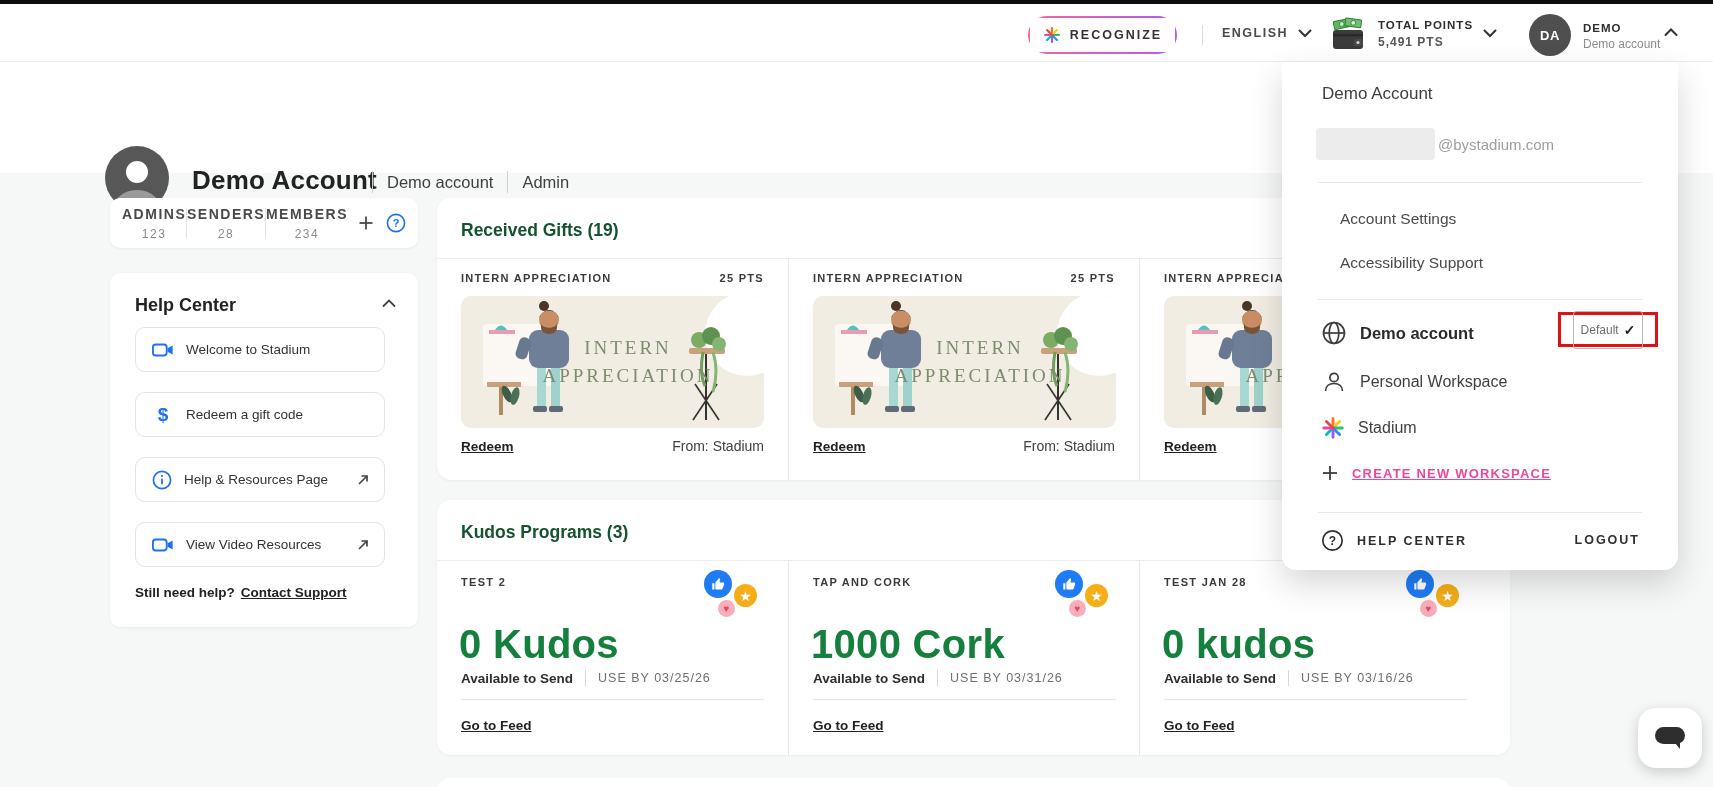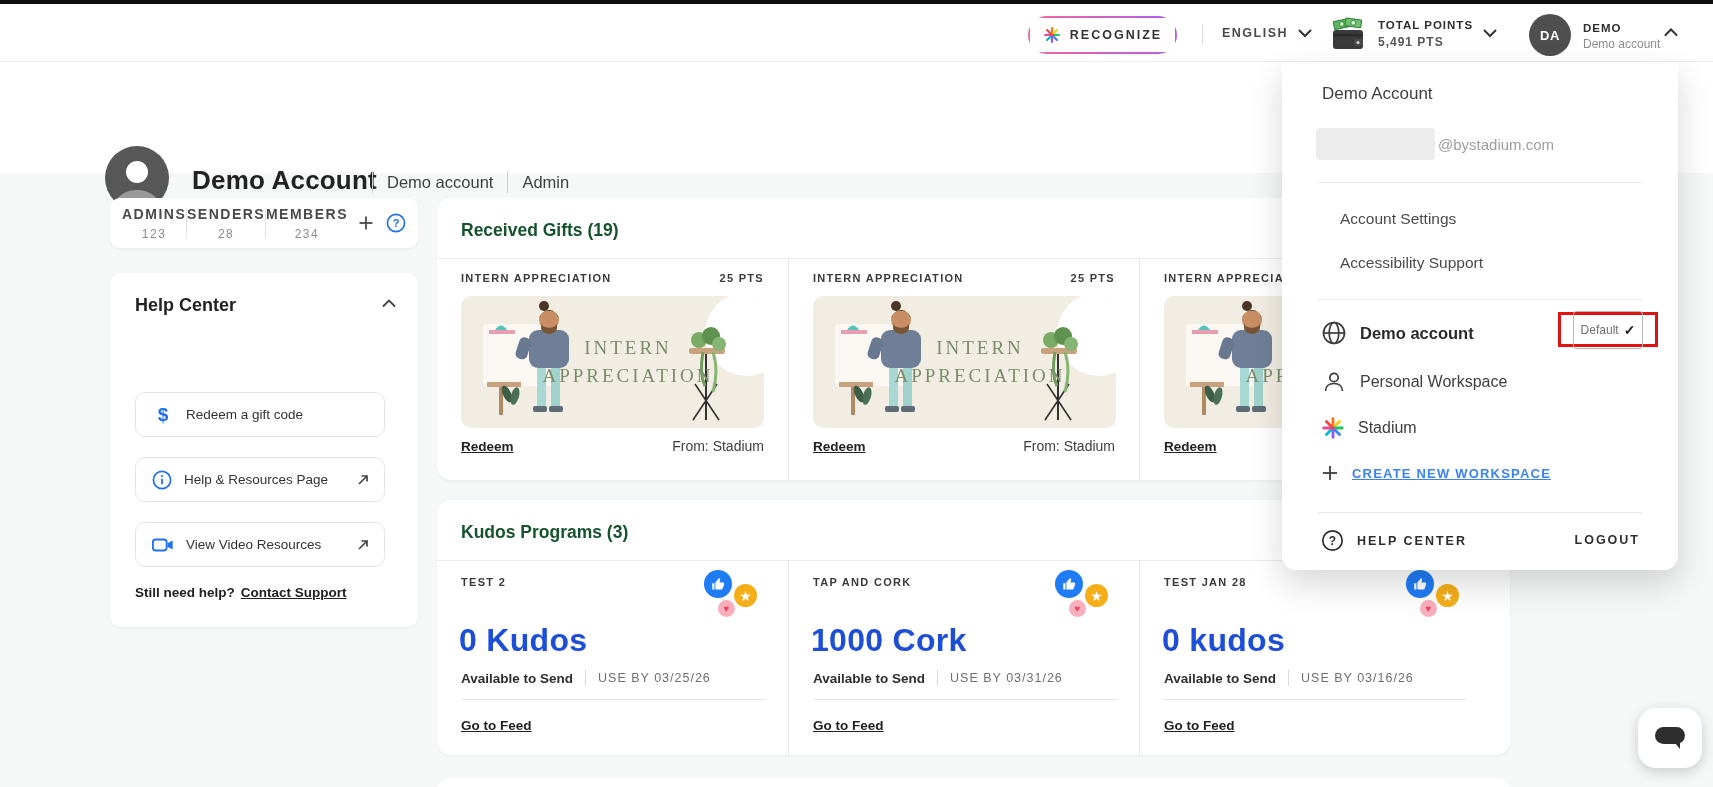--- a/index.html
+++ b/index.html
@@ -76,21 +76,21 @@
   .g-img { left:24px; top:38px; width:303px; height:132px; border-radius:10px; background:#f2ede3; overflow:hidden; }
   .g-img .caption { position:absolute; left:92px; top:0; width:150px; height:132px; display:flex; align-items:center;
     justify-content:center; text-align:center; font-family:"Liberation Serif", serif; font-size:19px; letter-spacing:3px;
     color:#7c8d6e; line-height:1.5; }
   .g-bottom { left:24px; right:24px; top:180px; display:flex; justify-content:space-between; align-items:center; }
   .g-redeem { font-size:13.5px; font-weight:bold; color:#222; text-decoration:underline; cursor:pointer; }
   .g-from { font-size:14px; color:#3f3f3f; }
 
   
   .k-title { left:24px; top:16px; font-size:11px; font-weight:bold; letter-spacing:1.3px; color:#3a3a3a; }
-  .k-amount { left:22px; top:62px; font-size:32px; font-weight:bold; color:#1d4ed8; letter-spacing:.3px; }
+  .k-amount { left:22px; top:62px; font-size:40px; font-weight:bold; color:#15803d; letter-spacing:.3px; }
   .k-avail { left:24px; top:110px; display:flex; align-items:center; gap:12px; }
   .k-avail .a1 { font-size:13.5px; font-weight:bold; color:#2e2e2e;text-align:center; }
   .k-avail .vsep { width:1px; height:16px; background:#d9d9d9; }
   .k-avail .a2 { font-size:12.5px; letter-spacing:1px; color:#6f6f6f; }
   .k-hr { left:24px; top:139px; width:303px; height:1px; background:#e6e6e6; }
   .k-link { left:24px; top:158px; font-size:13.5px; font-weight:bold; color:#222; text-decoration:underline; cursor:pointer; }
   .emoji-cluster { right:20px; top:10px; width:72px; height:52px; }
   .em { position:absolute; border-radius:50%; display:flex; align-items:center; justify-content:center; }
   .em-thumb { left:8px; top:0; width:28px; height:28px; background:#1f7cf5; }
   .em-star { left:38px; top:14px; width:23px; height:23px; background:#f5ae18; color:#fff; font-size:14px; }
@@ -106,21 +106,21 @@
   .m-hr { left:36px; width:324px; height:1px; background:#e8e8e8; }
   .m-link { left:58px; font-size:15.5px; color:#4a4a4a; cursor:pointer; }
   .m-row { left:39px; display:flex; align-items:center; gap:13px; cursor:pointer; }
   .m-row .ws-label { font-size:16px; color:#3f3f3f; }
   .m-row .ws-label.active { font-weight:bold; color:#2b2b2b; font-size:16.5px; }
   .default-box { left:276px; top:250px; width:100px; height:35px; border:3px solid #e01313;
     display:flex; align-items:center; justify-content:center; }
   .default-badge { border:1px solid #b9b9b9; border-radius:3px; padding:10px 7px; display:flex; align-items:center; gap:5px; }
   .default-badge .d-txt { font-size:12px; color:#6e6e6e; }
   .default-badge .d-chk { font-size:14px; font-weight:bold; color:#1d1d1d; }
-  .m-create { left:74px; font-size:13px; font-weight:bold; letter-spacing:1.2px; color:#3b82f6;
+  .m-create { left:74px; font-size:13px; font-weight:bold; letter-spacing:1.2px; color:#ec4899;
     text-decoration:underline; cursor:pointer; }
   .m-help-lbl { font-size:12.5px; font-weight:bold; letter-spacing:2px; color:#2e2e2e; }
   .m-logout { right:38px; top:471px; font-size:12.5px; font-weight:bold; letter-spacing:2px; color:#2e2e2e; cursor:pointer; }
 
   
   #chat-btn { left:1638px; top:708px; width:64px; height:60px; background:#fff; border-radius:18px;
     box-shadow:0 4px 14px rgba(0,0,0,.18); display:flex; align-items:center; justify-content:center; cursor:pointer; z-index:50; }
 
   svg { display:block; }
 </style>
@@ -237,20 +237,27 @@
 </div>
 
 <div class="abs card" id="help-card">
   <div class="abs help-title">Help Center</div>
   <div class="abs help-chev">
     <svg width="14" height="9" viewBox="0 0 14 9">
         <polyline points="1.5,7 7,1.5 12.5,7" fill="none" stroke="#444" stroke-width="1.8" stroke-linecap="round"></polyline>
       </svg>
   </div>
 
+  <div class="abs help-item" style="top:54px">
+    <svg width="22" height="18" viewBox="0 0 24 18">
+        <rect x="1" y="3" width="15" height="12" rx="3" fill="none" stroke="#1f6ff2" stroke-width="2"></rect>
+        <polygon points="17,7.2 22.5,4 22.5,14 17,10.8" fill="#1f6ff2"></polygon>
+      </svg>
+    <span class="txt">Welcome to Stadium</span>
+  </div>
   <div class="abs help-item" style="top:119px">
     <span style="color:#1f6ff2;font-size:19px;font-weight:bold;width:22px;text-align:center;">$</span>
     <span class="txt">Redeem a gift code</span>
   </div>
   <div class="abs help-item" style="top:184px">
     <svg width="20" height="20" viewBox="0 0 20 20">
         <circle cx="10" cy="10" r="8.6" fill="none" stroke="#1f6ff2" stroke-width="1.7"></circle>
         <circle cx="10" cy="6" r="1.1" fill="#1f6ff2"></circle>
         <rect x="9.1" y="8.5" width="1.8" height="6" rx=".9" fill="#1f6ff2"></rect>
       </svg>

